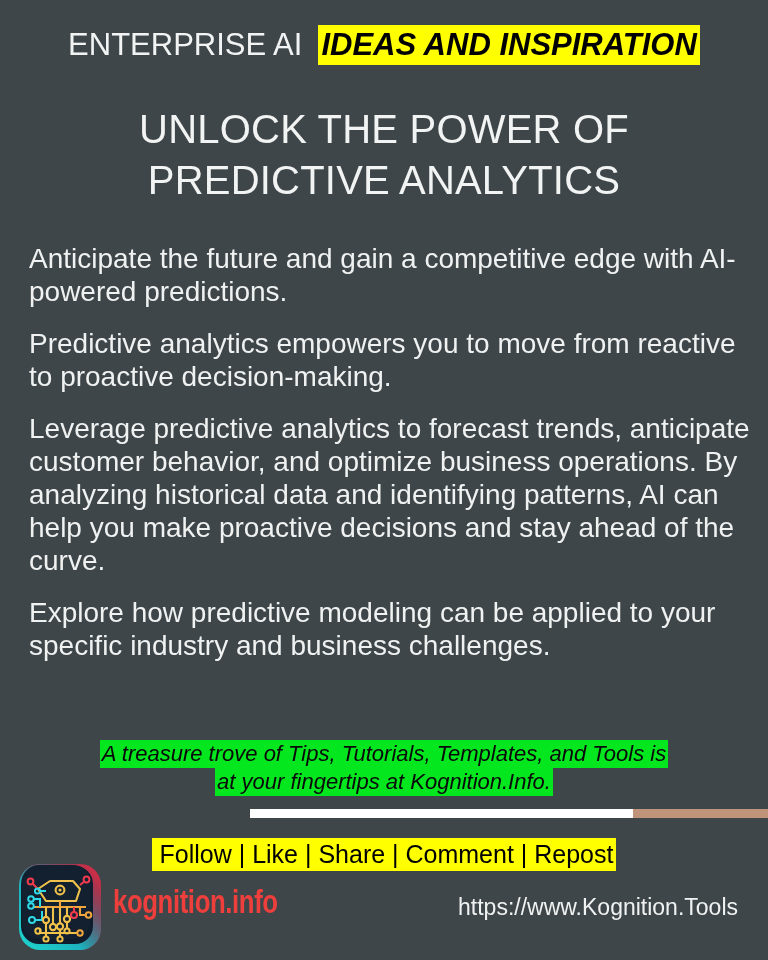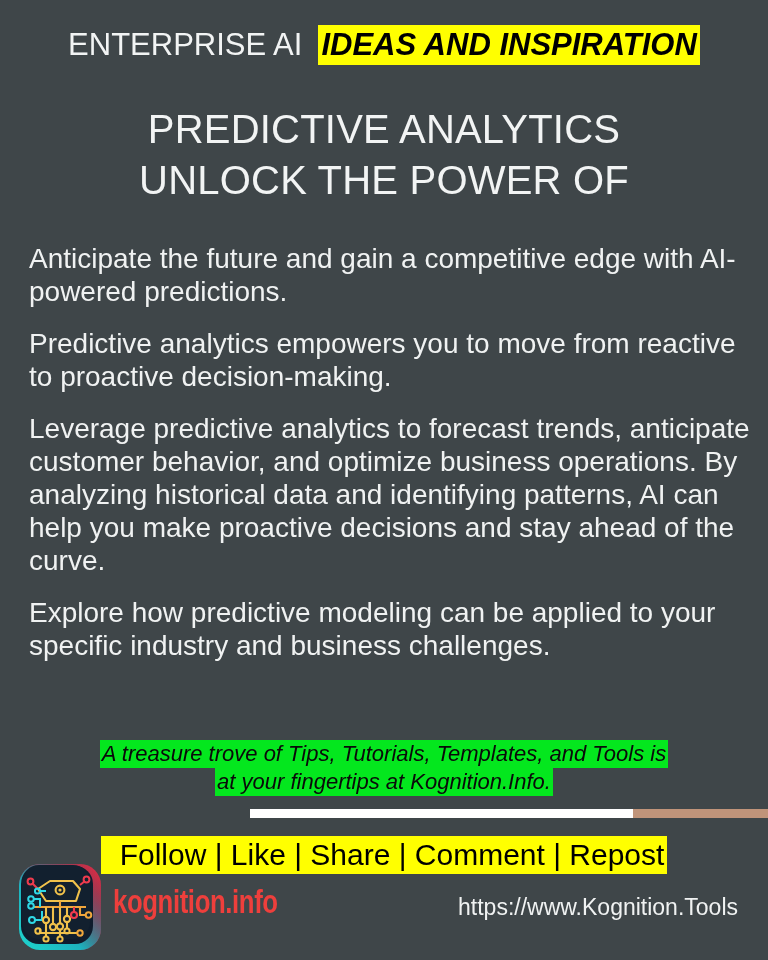--- a/index.html
+++ b/index.html
@@ -79,22 +79,22 @@
   .divider .white-seg{ background:#ffffff; width:383px; height:100%; }
   .divider .tan-seg{ background:#c0947a; flex:1; height:100%; }
 
   
   .followbar{
     position:absolute; left:0; top:838px; width:768px;
     text-align:center;
   }
   .followbar span{
     background:#ffff00; color:#000000;
-    font-size:30px; line-height:33px; font-weight:400;
-    padding:2px 3px 3px 19px;
+    font-size:25px; line-height:33px; font-weight:400;
+    padding:2px 3px 3px 8px;
     white-space:nowrap;
   }
 
   
   .logo-mark{
     position:absolute; left:16px; top:861px;
     width:88px; height:92px;
   }
   .logo-mark svg{ display:block; width:88px; height:92px; }
 
@@ -118,22 +118,22 @@
   }
 </style>
 </head>
 <body>
 
 <div class="eyebrow">
   <span class="plain">ENTERPRISE AI</span><span class="hl-yellow">IDEAS AND INSPIRATION</span>
 </div>
 
 <h1 class="title">
+  <span class="tline">UNLOCK THE POWER OF</span>
   <span class="tline">PREDICTIVE ANALYTICS</span>
-  <span class="tline">UNLOCK THE POWER OF</span>
 </h1>
 
 <div class="body-copy">
   <p class="para">Anticipate the future and gain a competitive edge with AI-powered predictions.</p>
   <p class="para">Predictive analytics empowers you to move from reactive to proactive decision-making.</p>
   <p class="para">Leverage predictive analytics to forecast trends, anticipate customer behavior, and optimize business operations. By analyzing historical data and identifying patterns, AI can help you make proactive decisions and stay ahead of the curve.</p>
   <p class="para">Explore how predictive modeling can be applied to your specific industry and business challenges.</p>
 </div>
 
 <div class="callout">

